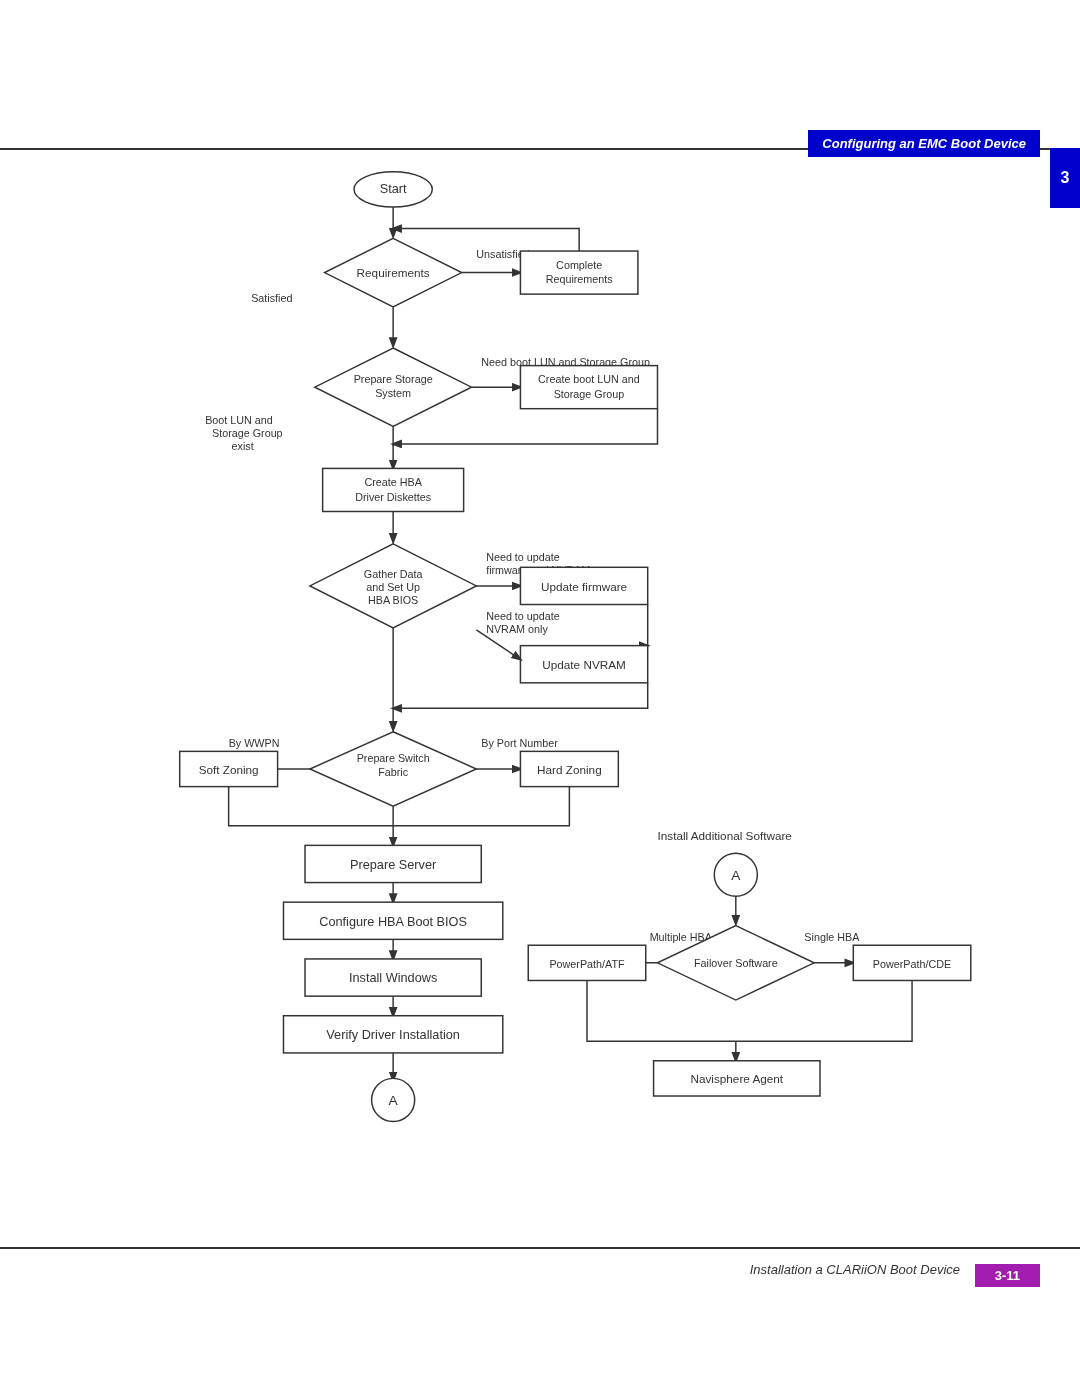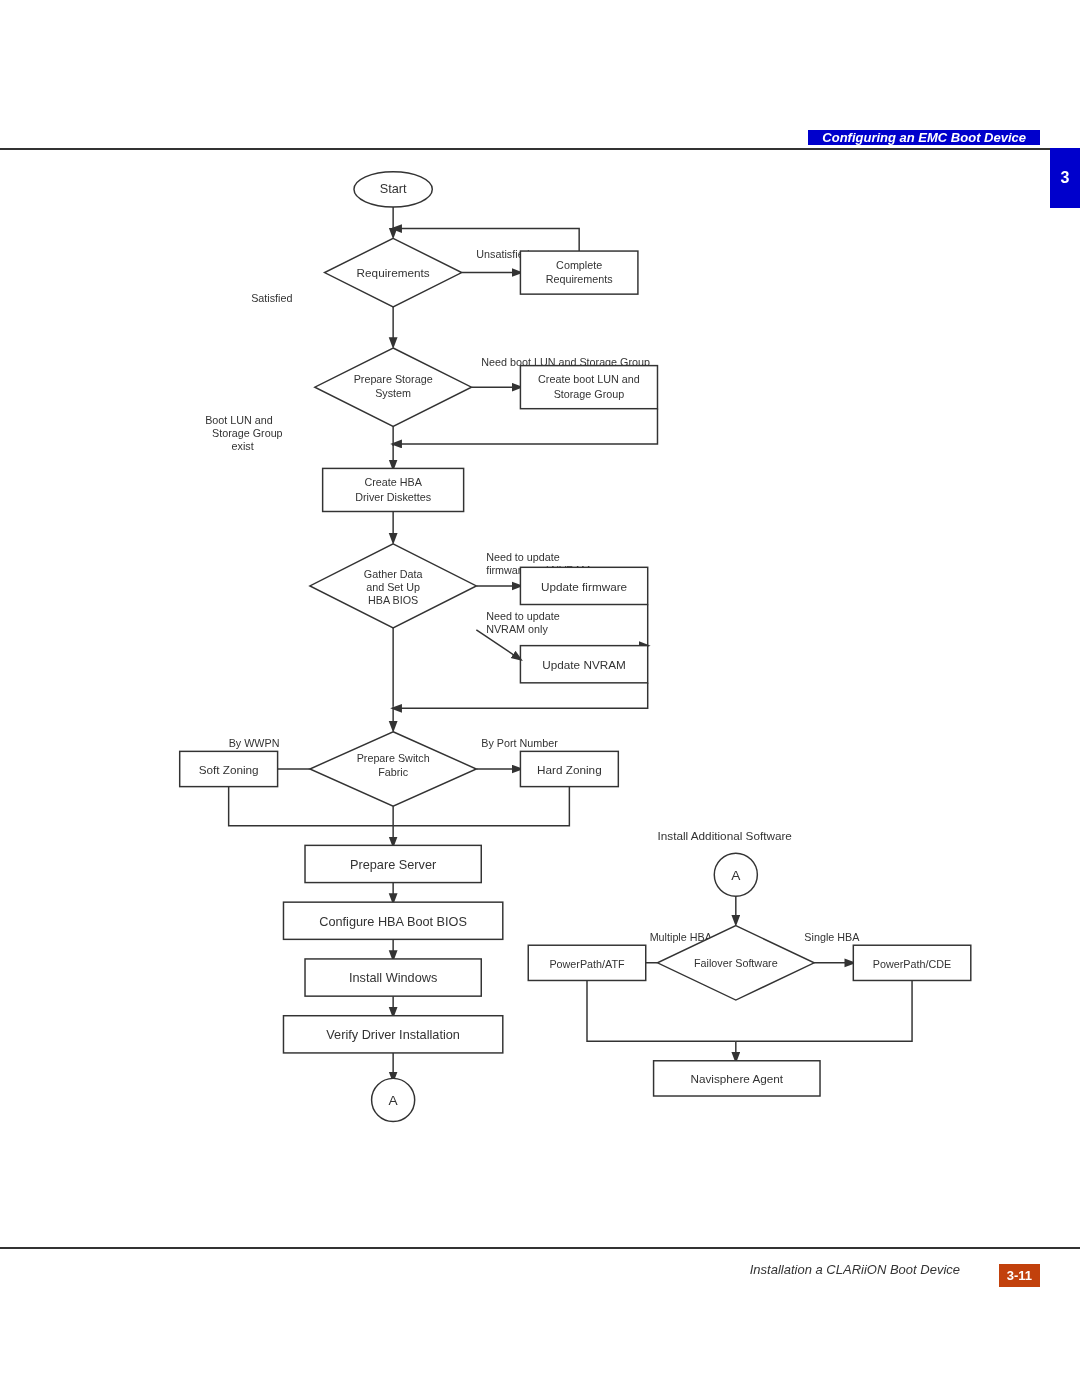--- a/index.html
+++ b/index.html
@@ -23,21 +23,21 @@
     }
 
     .header-title-box {
       position: absolute;
       top: 130px;
       right: 40px;
       background: #0000cc;
       color: white;
       font-size: 13px;
       font-weight: bold;
-      padding: 0 14px;
+      padding: 6px 14px;
       font-style: italic;
     }
 
     .chapter-tab {
       position: absolute;
       top: 148px;
       right: 0;
       width: 30px;
       height: 60px;
       background: #0000cc;
@@ -65,25 +65,25 @@
       right: 120px;
       font-size: 13px;
       font-style: italic;
       color: #333;
     }
 
     .footer-page {
       position: absolute;
       bottom: 110px;
       right: 40px;
-      background: #c2410c;
+      background: #a21caf;
       color: white;
       font-size: 13px;
       font-weight: bold;
-      padding: 4px 8px;
+      padding: 4px 20px;
     }
 
     
     .flowchart {
       position: absolute;
       top: 160px;
       left: 60px;
       right: 60px;
       bottom: 160px;
     }

